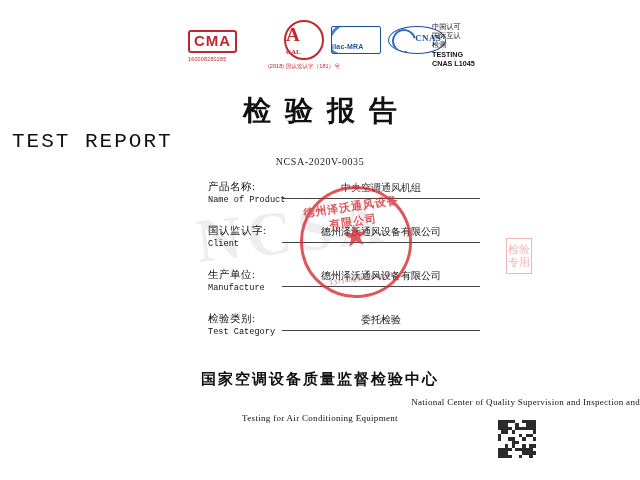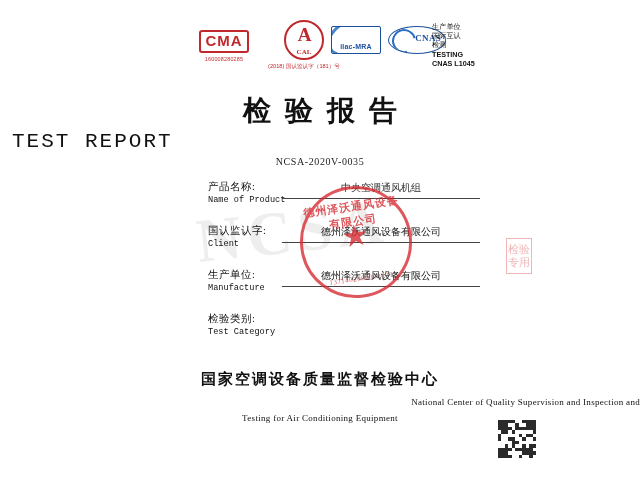--- a/index.html
+++ b/index.html
@@ -24,21 +24,20 @@
   
   .marks {
     position: absolute;
     top: 14px;
     left: 0;
     width: 640px;
     height: 62px;
   }
   .mark {
     position: absolute;
-    text-align: center;
   }
 
   
   .mark-cma { left: 188px; top: 16px; width: 72px; }
   .cma-box {
     display: inline-block;
     border: 2px solid #c0282d;
     border-radius: 3px;
     padding: 1px 4px 2px 4px;
     color: #c0282d;
@@ -422,21 +421,21 @@
     </div>
 
     <div class="mark mark-cnas">
       <div class="cnas-oval">
         <div class="swirl"></div>
         <div class="cnas-label">CNAS</div>
       </div>
     </div>
 
     <div class="mark mark-cnastext">
-      <div class="cnastext-line">生产单位</div>
+      <div class="cnastext-line">中国认可</div>
       <div class="cnastext-line">国际互认</div>
       <div class="cnastext-line">检测</div>
       <div class="cnastext-line bold">TESTING</div>
       <div class="cnastext-line bold">CNAS L1045</div>
     </div>
   </div>
 
   <div class="watermark">NCSA</div>
   <div class="side-seal">检验专用</div>
 
@@ -468,20 +467,21 @@
         <div class="f-en">Manufacture</div>
       </div>
       <div class="field-value">德州泽沃通风设备有限公司</div>
     </div>
 
     <div class="field-row">
       <div class="field-label">
         <div class="f-cn">检验类别:</div>
         <div class="f-en">Test Category</div>
       </div>
+      <div class="field-value">委托检验</div>
     </div>
   </div>
 
   <div class="seal">
     <div class="seal-arc">德州泽沃通风设备有限公司</div>
     <div class="star"></div>
     <div class="seal-bottom">1371402000000000</div>
   </div>
 
   <div class="footer">

